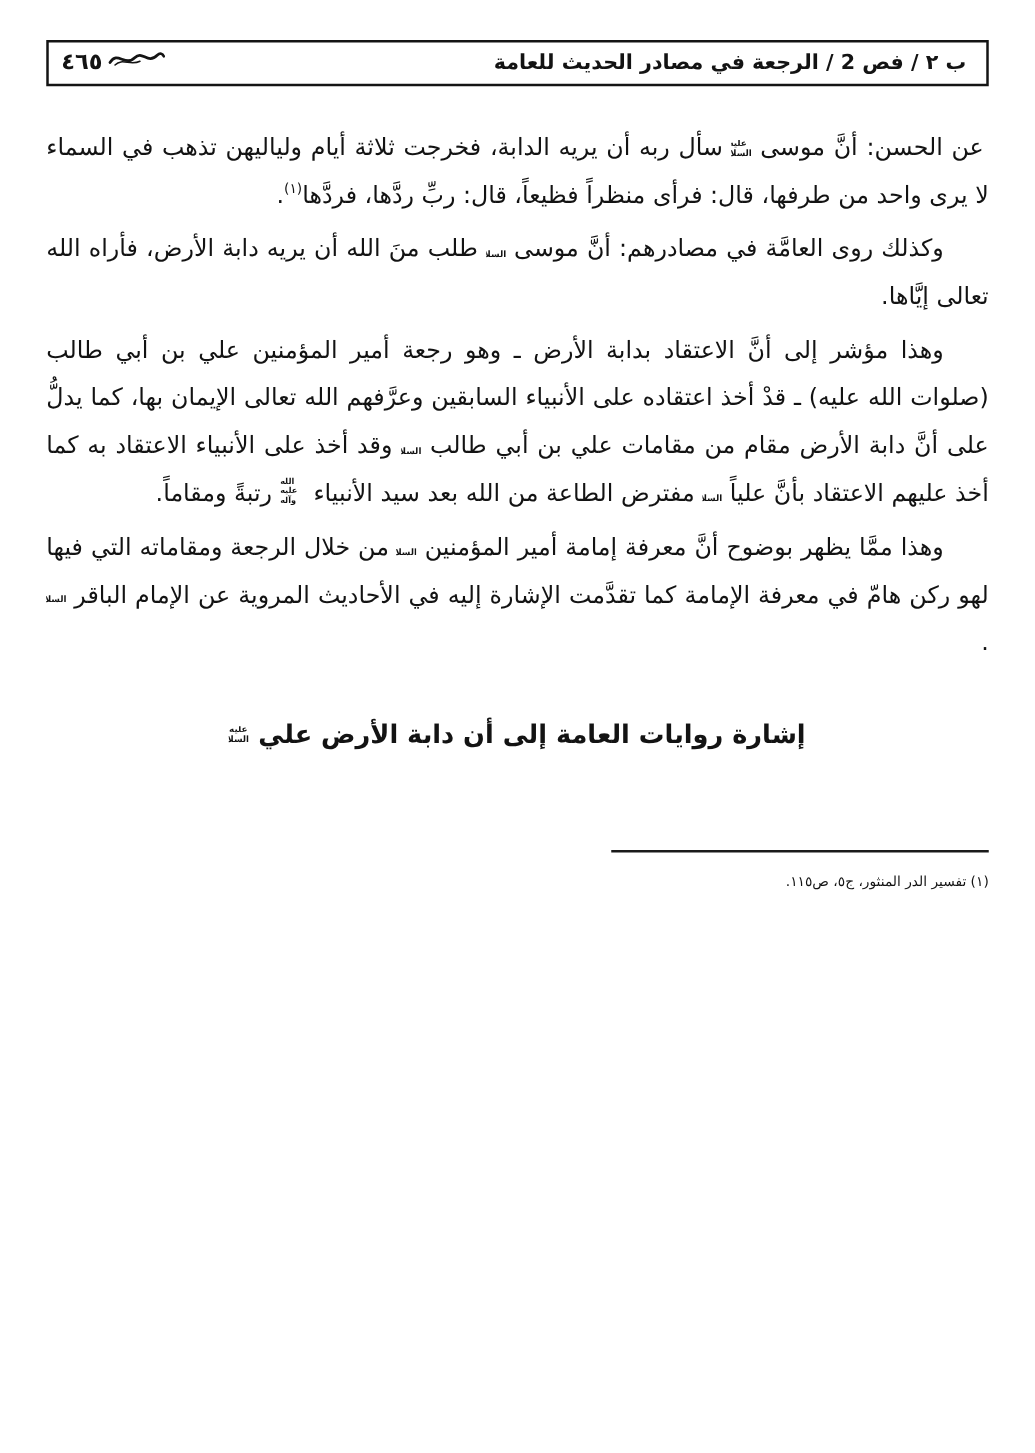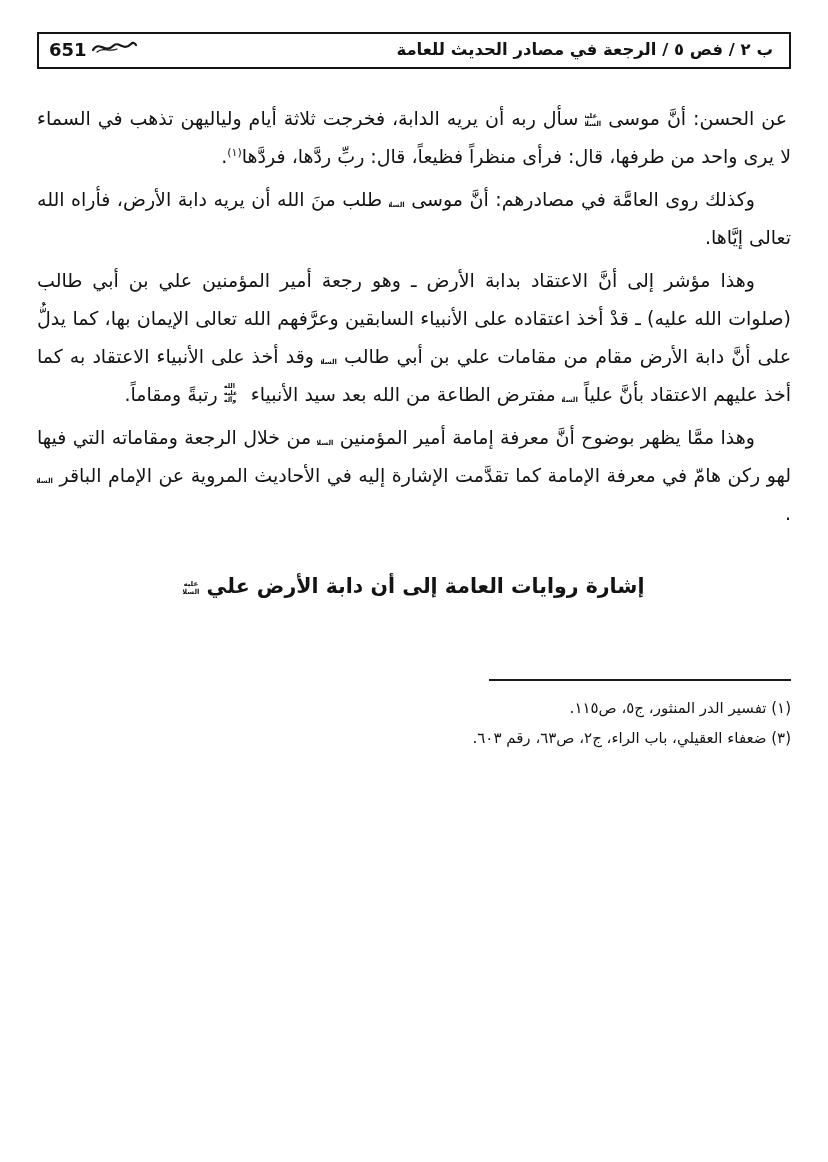--- a/index.html
+++ b/index.html
@@ -92,55 +92,54 @@
   .footnotes {
     margin-top: 72px;
   }
   .footnote-separator {
     width: 302px;
     border: 0;
     border-top: 2px solid #1a1a1a;
     margin: 0 0 14px auto; 
   }
   .footnote {
-    font-size: 15px;
+    font-size: 11px;
     line-height: 1.85;
     text-align: justify;
     padding-right: 26px;
     text-indent: -26px; 
     margin: 0 0 2px 0;
   }
 </style>
 </head>
 <body>
 
 <div class="page">
 
   <div class="running-header">
-    <div class="header-title">ب ٢ / فص ٥ / الرجعة في مصادر الحديث للعامة</div>
+    <div class="header-title">ب ٢ / فص 2 / الرجعة في مصادر الحديث للعامة</div>
     <div class="header-left">
       <span class="ornament-svg">
         <svg width="46" height="18" viewBox="0 0 46 18" xmlns="http://www.w3.org/2000/svg">
           <path d="M2,12 C8,2 14,16 22,8 C28,2 32,14 40,6 C42,4 44,5 45,7" fill="none" stroke="#141414" stroke-width="2.2" stroke-linecap="round"></path>
           <path d="M6,14 C12,8 18,15 26,11" fill="none" stroke="#141414" stroke-width="1.2" stroke-linecap="round"></path>
         </svg>
       </span>
-      <span class="page-number">651</span>
+      <span class="page-number">٤٦٥</span>
     </div>
   </div>
 
   <div class="body-text">
     <p class="para first">عن الحسن: أنَّ موسى <span class="hon">عليه السلام</span> سأل ربه أن يريه الدابة، فخرجت ثلاثة أيام ولياليهن تذهب في السماء لا يرى واحد من طرفها، قال: فرأى منظراً فظيعاً، قال: ربِّ ردَّها، فردَّها<sup class="fn">(١)</sup>.</p>
     <p class="para">وكذلك روى العامَّة في مصادرهم: أنَّ موسى <span class="hon">عليه السلام</span> طلب منَ الله أن يريه دابة الأرض، فأراه الله تعالى إيَّاها.</p>
     <p class="para">وهذا مؤشر إلى أنَّ الاعتقاد بدابة الأرض ـ وهو رجعة أمير المؤمنين علي بن أبي طالب (صلوات الله عليه) ـ قدْ أخذ اعتقاده على الأنبياء السابقين وعرَّفهم الله تعالى الإيمان بها، كما يدلُّ على أنَّ دابة الأرض مقام من مقامات علي بن أبي طالب <span class="hon">عليه السلام</span> وقد أخذ على الأنبياء الاعتقاد به كما أخذ عليهم الاعتقاد بأنَّ علياً <span class="hon">عليه السلام</span> مفترض الطاعة من الله بعد سيد الأنبياء <span class="hon hon-wide">صلى الله عليه وآله</span> رتبةً ومقاماً.</p>
     <p class="para">وهذا ممَّا يظهر بوضوح أنَّ معرفة إمامة أمير المؤمنين <span class="hon">عليه السلام</span> من خلال الرجعة ومقاماته التي فيها لهو ركن هامّ في معرفة الإمامة كما تقدَّمت الإشارة إليه في الأحاديث المروية عن الإمام الباقر <span class="hon">عليه السلام</span> .</p>
 
     <h2 class="section-heading">إشارة روايات العامة إلى أن دابة الأرض علي <span class="hon">عليه السلام</span></h2>
 
   </div>
 
   <div class="footnotes">
     <hr class="footnote-separator">
     <div class="footnote">(١) تفسير الدر المنثور، ج٥، ص١١٥.</div>
-    <div class="footnote">(٣) ضعفاء العقيلي، باب الراء، ج٢، ص٦٣، رقم ٦٠٣.</div>
   </div>
 
 </div>
 
 </body></html>

